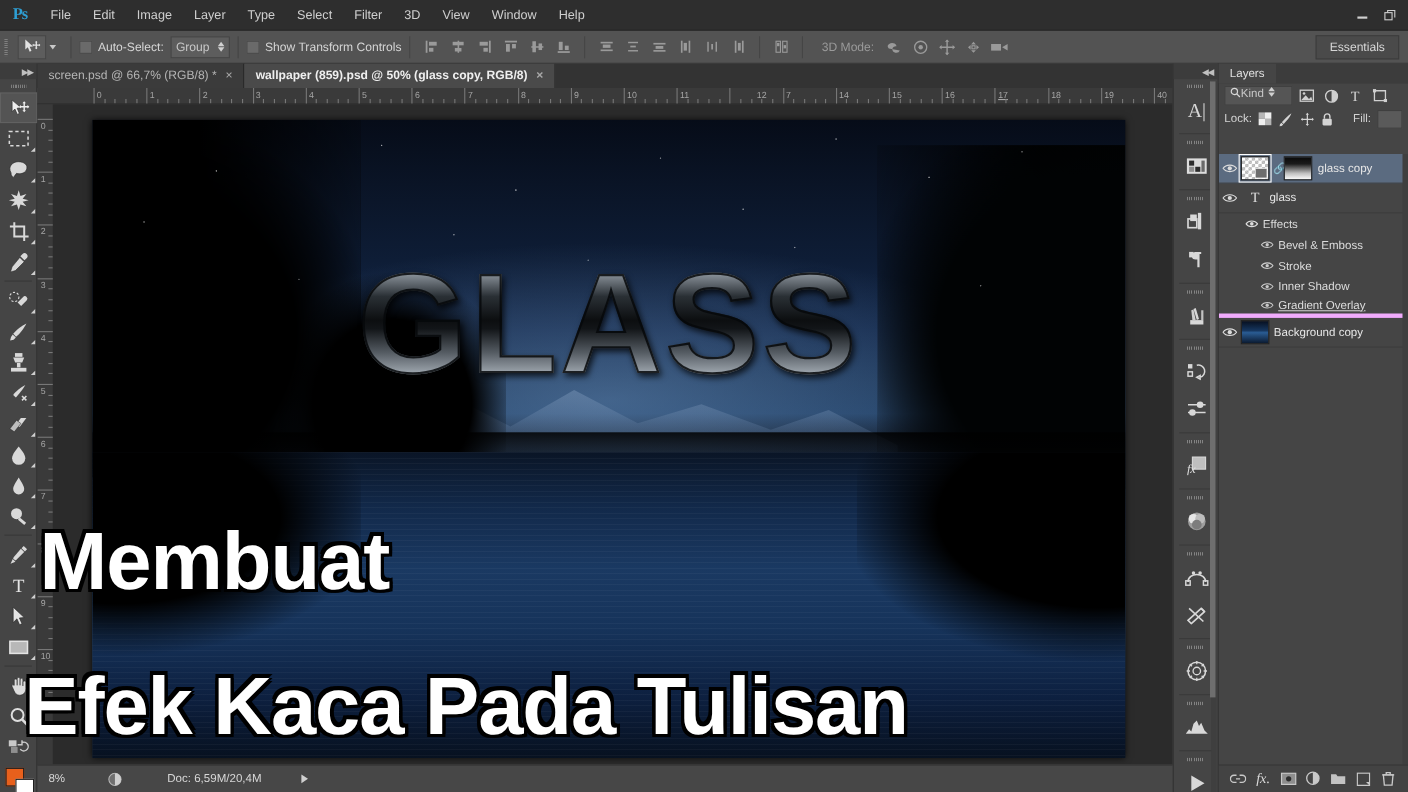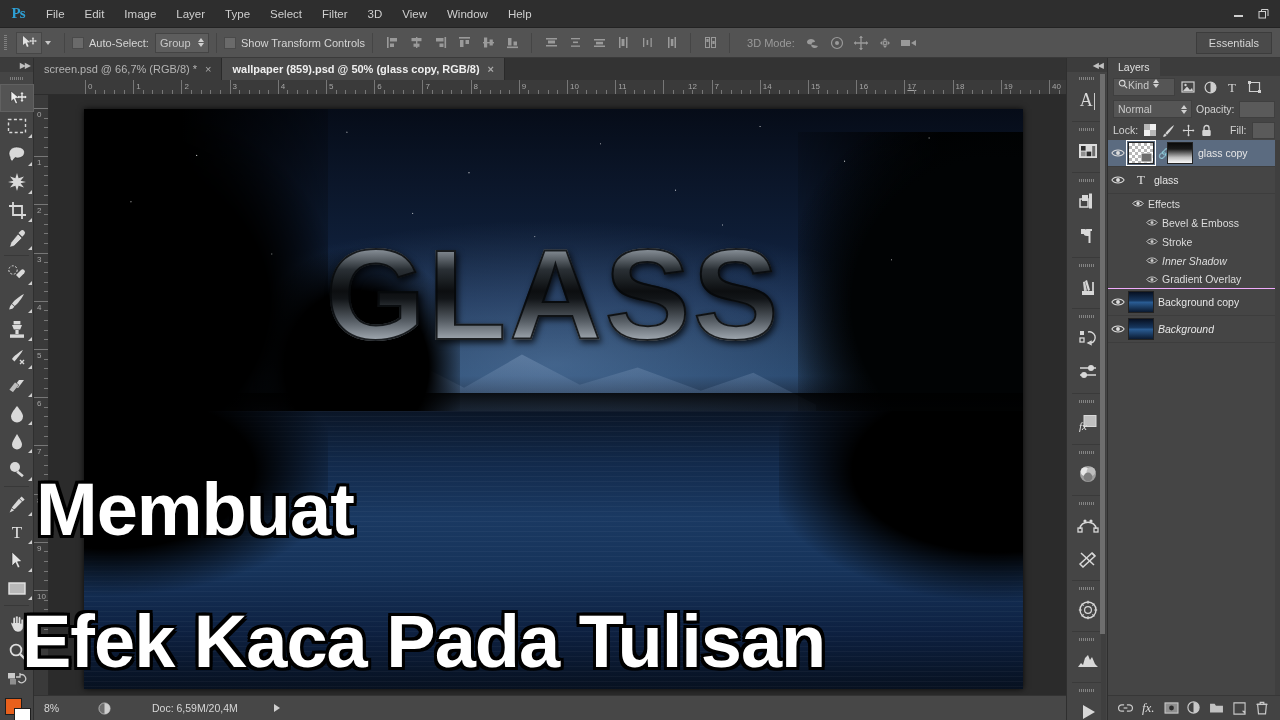--- a/index.html
+++ b/index.html
@@ -992,31 +992,20 @@
       </div>
       <div class="fbtn">
         <svg width="13" height="12" viewBox="0 0 13 12">
             <path d="M1.5 1.5 h10 v9 h-10z" fill="none" stroke="#d0d0d0" stroke-width="1.2"></path>
             <rect x="0" y="0" width="3" height="3" fill="#d0d0d0"></rect>
             <rect x="10" y="9" width="3" height="3" fill="#d0d0d0"></rect>
           </svg>
       </div>
     </div>
 
-    <div class="p-row blend-row">
-      <div class="blendsel">
-        <span>Normal</span>
-        <span class="spin">
-            <i class="u"></i>
-            <i class="d"></i>
-          </span>
-      </div>
-      <span class="lbl-sm">Opacity:</span>
-      <div class="numfield"></div>
-    </div>
 
     <div class="p-row lock-row">
       <span class="lbl-sm">Lock:</span>
       <div class="fbtn">
         <svg width="12" height="12" viewBox="0 0 12 12">
             <rect x="0" y="0" width="6" height="6" fill="#b6b6b6"></rect>
             <rect x="6" y="6" width="6" height="6" fill="#b6b6b6"></rect>
             <rect x="6" y="0" width="6" height="6" fill="#efefef"></rect>
             <rect x="0" y="6" width="6" height="6" fill="#efefef"></rect>
           </svg>
@@ -1093,60 +1082,50 @@
       </div>
       <div class="fxrow" style="padding-left:34px;">
         <div class="eye">
           <svg width="12" height="9" viewBox="0 0 16 11">
               <path d="M1 5.5 C4 1 12 1 15 5.5 C12 10 4 10 1 5.5z" fill="none" stroke="#c9c9c9" stroke-width="1.3"></path>
               <circle cx="8" cy="5.5" r="2" fill="#c9c9c9"></circle>
             </svg>
         </div>
         <span class="fxname">Stroke</span>
       </div>
-      <div class="fxrow" style="padding-left:34px;font-style:italic;">
+      <div class="fxrow" style="padding-left:34px;">
         <div class="eye">
           <svg width="12" height="9" viewBox="0 0 16 11">
               <path d="M1 5.5 C4 1 12 1 15 5.5 C12 10 4 10 1 5.5z" fill="none" stroke="#c9c9c9" stroke-width="1.3"></path>
               <circle cx="8" cy="5.5" r="2" fill="#c9c9c9"></circle>
             </svg>
         </div>
         <span class="fxname">Inner Shadow</span>
       </div>
-      <div class="fxrow" style="padding-left:34px;border-bottom:1px solid #f0abfc;">
+      <div class="fxrow" style="padding-left:34px;border-bottom:4px solid #f0abfc;text-decoration:underline;">
         <div class="eye">
           <svg width="12" height="9" viewBox="0 0 16 11">
               <path d="M1 5.5 C4 1 12 1 15 5.5 C12 10 4 10 1 5.5z" fill="none" stroke="#c9c9c9" stroke-width="1.3"></path>
               <circle cx="8" cy="5.5" r="2" fill="#c9c9c9"></circle>
             </svg>
         </div>
         <span class="fxname">Gradient Overlay</span>
       </div>
 
       <div class="lrow">
         <div class="eye">
           <svg width="14" height="10" viewBox="0 0 16 11">
               <path d="M1 5.5 C4 1 12 1 15 5.5 C12 10 4 10 1 5.5z" fill="none" stroke="#dcdcdc" stroke-width="1.2"></path>
               <circle cx="8" cy="5.5" r="2.2" fill="#dcdcdc"></circle>
             </svg>
         </div>
         <div class="bgthumb"></div>
         <span class="lname">Background copy</span>
       </div>
 
-      <div class="lrow">
-        <div class="eye">
-          <svg width="14" height="10" viewBox="0 0 16 11">
-              <path d="M1 5.5 C4 1 12 1 15 5.5 C12 10 4 10 1 5.5z" fill="none" stroke="#dcdcdc" stroke-width="1.2"></path>
-              <circle cx="8" cy="5.5" r="2.2" fill="#dcdcdc"></circle>
-            </svg>
-        </div>
-        <div class="bgthumb"></div>
-        <span class="lname italic">Background</span>
-      </div>
     </div>
 
     <div class="panel-scroll"></div>
 
     <div class="panel-foot">
       <div class="pf-btn">
         <svg width="15" height="10" viewBox="0 0 16 10">
             <path d="M6 5 H10" stroke="#c9c9c9" stroke-width="1.3"></path>
             <path d="M6.5 1.6 H4 a3.4 3.4 0 0 0 0 6.8 h2.5" fill="none" stroke="#c9c9c9" stroke-width="1.3"></path>
             <path d="M9.5 1.6 H12 a3.4 3.4 0 0 1 0 6.8 H9.5" fill="none" stroke="#c9c9c9" stroke-width="1.3"></path>

